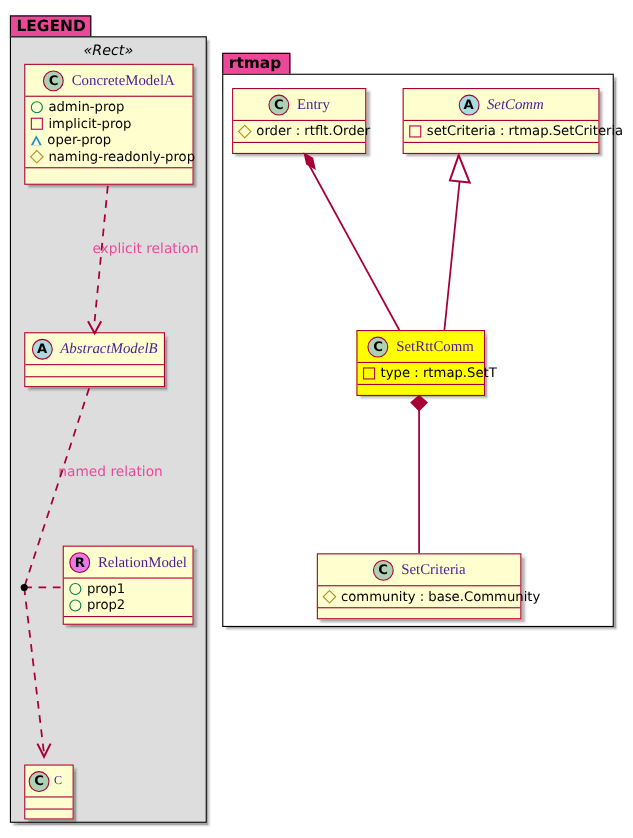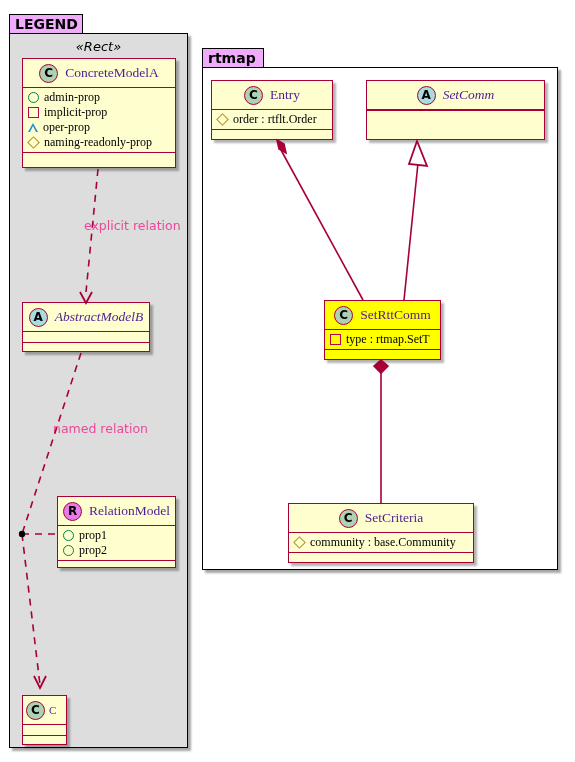--- a/index.html
+++ b/index.html
@@ -1,38 +1,38 @@
 <!DOCTYPE html>
 <html><head>
 <meta charset="utf-8">
 <style>
   html,body{margin:0;padding:0;background:#ffffff;}
   body{width:575px;height:762px;position:relative;overflow:hidden;
        font-family:"DejaVu Sans","Liberation Sans",sans-serif;}
   #stage{position:absolute;left:0;top:0;width:575px;height:762px;}
   svg.layer{position:absolute;left:0;top:0;width:575px;height:762px;pointer-events:none;}
   .pkg-tab{position:absolute;box-sizing:border-box;border:1.5px solid #000;
-           background:#f0abfc;font-weight:bold;font-size:14px;color:#000;
+           background:#ec4899;font-weight:bold;font-size:14px;color:#000;
            padding:1px 18px 1px 5px;line-height:17px;}
   .pkg-body{position:absolute;box-sizing:border-box;border:1.5px solid #000;
             box-shadow:3px 3px 2px rgba(0,0,0,.35);}
   .legend-body{background:#DDDDDD;}
   .rtmap-body{background:#FFFFFF;}
   .stereo{position:absolute;font-style:italic;font-size:13px;color:#000;text-align:center;}
   .cls{position:absolute;box-sizing:border-box;border:1.5px solid #A80036;
        background:#FEFECE;box-shadow:3px 3px 2px rgba(0,0,0,.3);}
   .cls.hl{background:#FFFF00;border-color:#A80036;}
   .cls-hdr{position:relative;height:28px;display:flex;align-items:center;
            justify-content:center;gap:7px;padding:0 6px;}
   .cls-name{font-size:13.5px;color:#4c1d95;white-space:nowrap;font-family:Liberation Serif, serif;}
   .cls-name.ital{font-style:italic;}
   .sep{height:0;border-top:1.5px solid #A80036;}
   .cls-attrs{padding:2px 4px 2px 5px;}
   .attr{display:flex;align-items:center;gap:5px;height:15px;font-size:12px;color:#000;white-space:nowrap;}
-  .attr-txt{line-height:15px;font-family:Liberation Serif, serif;}
+  .attr-txt{line-height:15px;}
   .empty-row{height:10px;}
   .badge{width:17px;height:17px;border-radius:50%;border:1.5px solid #A80036;
          display:inline-flex;align-items:center;justify-content:center;
          font-size:12px;font-weight:bold;color:#000;line-height:1;flex:0 0 auto;}
   .badge-C{background:#ADD1B2;}
   .badge-A{background:#A9DCDF;}
   .badge-R{background:#E87BE8;}
   .ico{width:9px;height:9px;flex:0 0 auto;display:inline-block;}
   .ico-circle{border:1.3px solid #038048;border-radius:50%;background:transparent;}
   .ico-square{border:1.3px solid #B8064F;background:transparent;}
@@ -149,20 +149,26 @@
     <div class="sep"></div>
     <div class="empty-row"></div>
   </div>
 
   <div class="cls" style="left:366px;top:80px;width:179px;height:60px;">
     <div class="cls-hdr">
       <span class="badge badge-A">A</span>
       <span class="cls-name ital">SetComm</span>
     </div>
     <div class="sep"></div>
+    <div class="cls-attrs">
+      <div class="attr">
+        <span class="ico ico-square"></span>
+        <span class="attr-txt">setCriteria : rtmap.SetCriteria</span>
+      </div>
+    </div>
     <div class="sep"></div>
     <div class="empty-row"></div>
   </div>
 
   <div class="cls hl" style="left:324px;top:300px;width:117px;height:60px;">
     <div class="cls-hdr">
       <span class="badge badge-C">C</span>
       <span class="cls-name">SetRttComm</span>
     </div>
     <div class="sep"></div>

